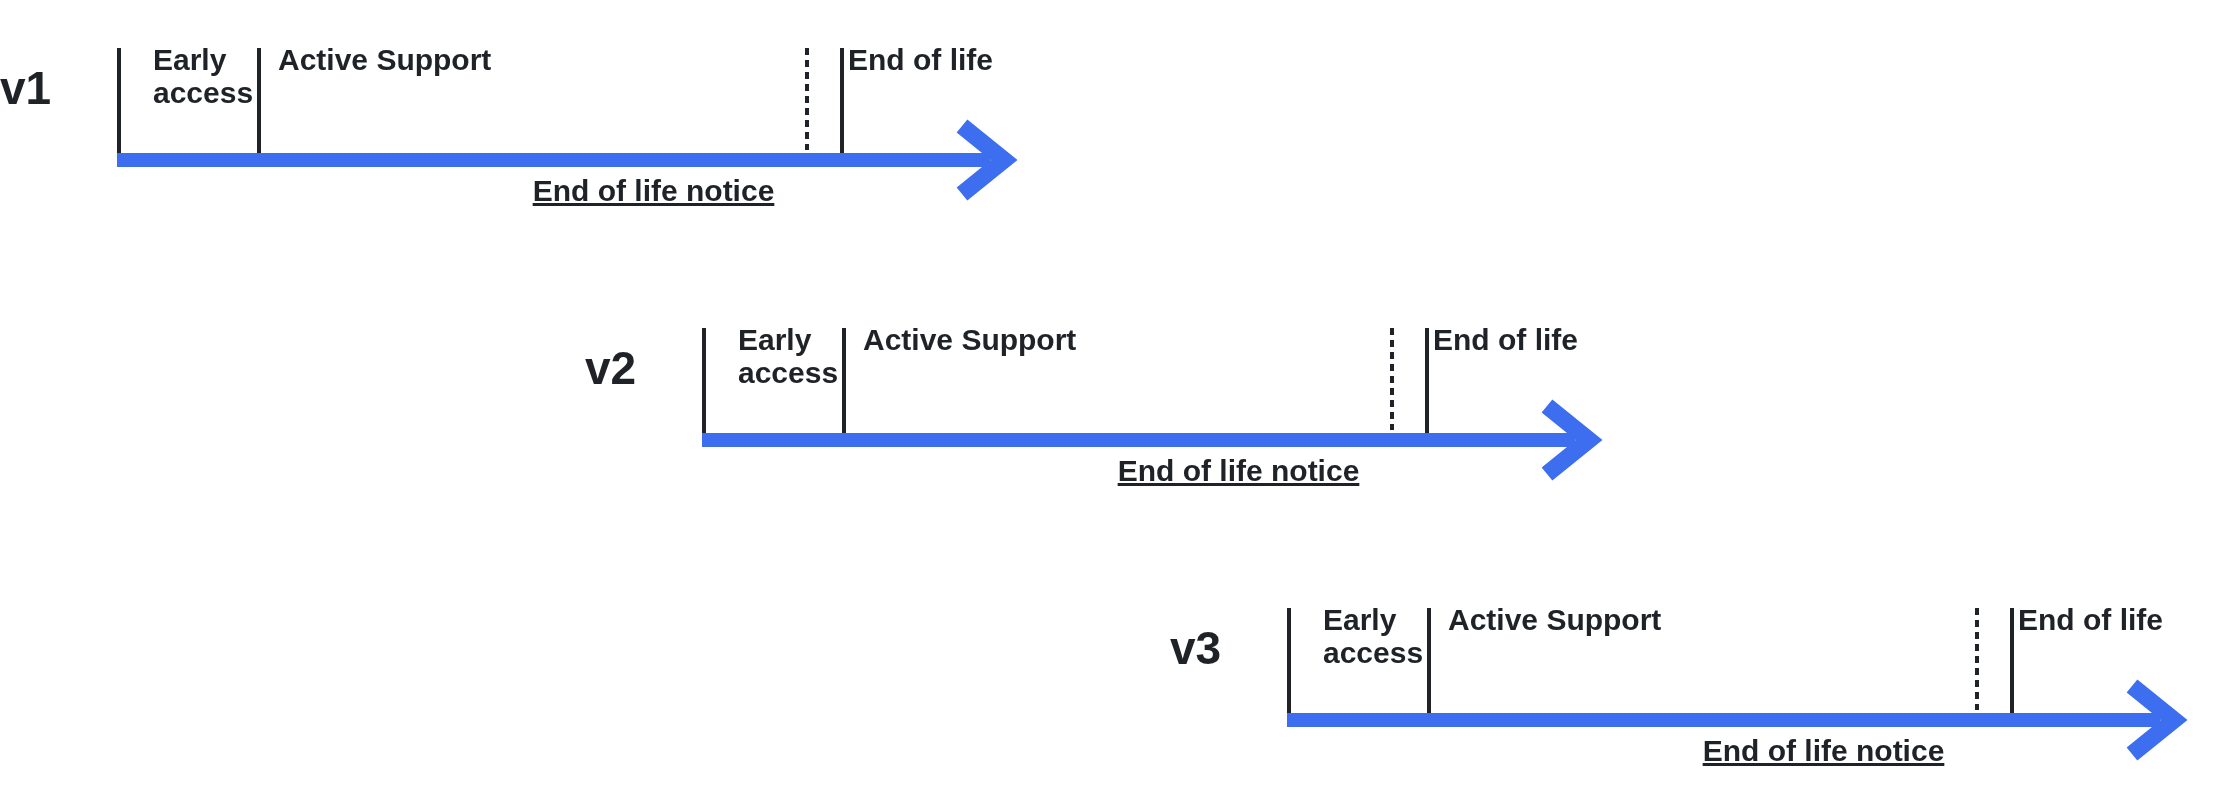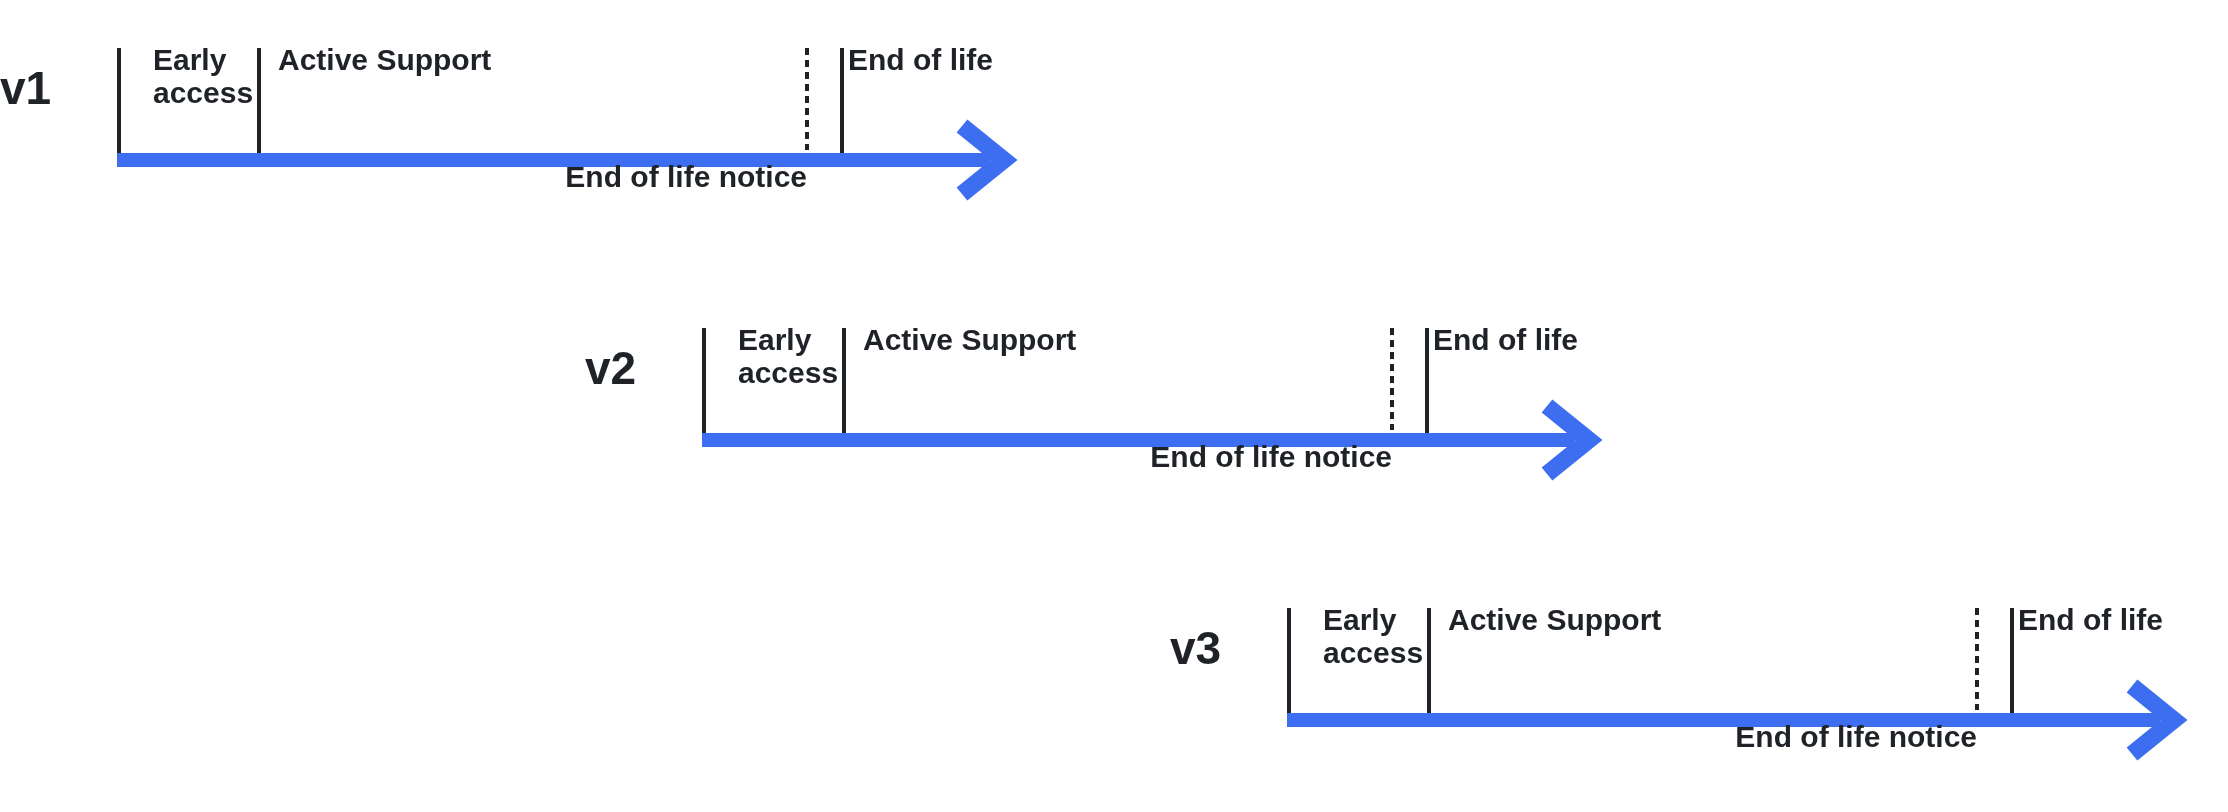--- a/index.html
+++ b/index.html
@@ -83,23 +83,24 @@
   .lbl.active {
     left: 278px;
     top: 43px;
   }
   .lbl.eol {
     left: 848px;
     top: 43px;
   }
   .lbl.notice {
     left: 500px;
-    top: 160px;
+    top: 174px;
     width: 307px;
-    text-align: right;
+    text-align: center;
+    text-decoration: underline;
   }
 </style>
 </head>
 <body>
 
 <div class="canvas">
 
   <div class="timeline t0">
     <svg class="tl-svg" width="1060" height="230" viewBox="0 0 1060 230">
       <line class="tick" x1="119" y1="48" x2="119" y2="153"></line>

